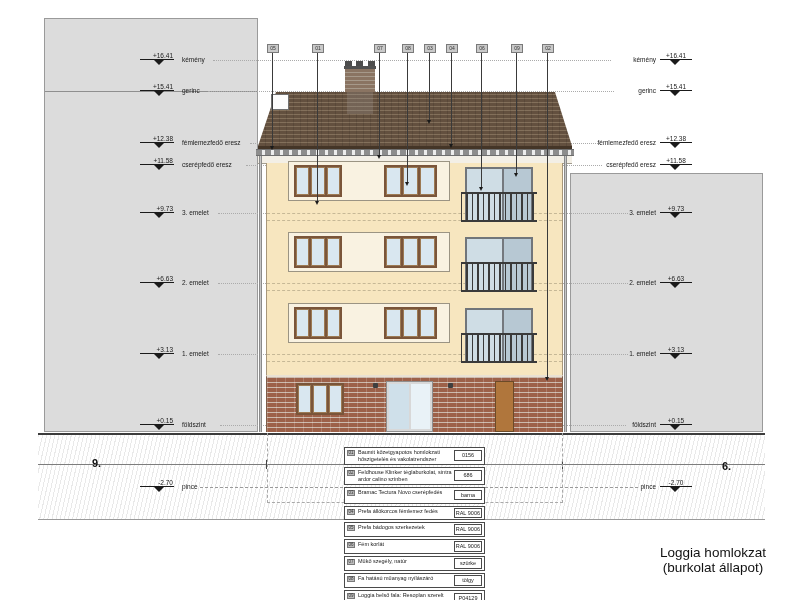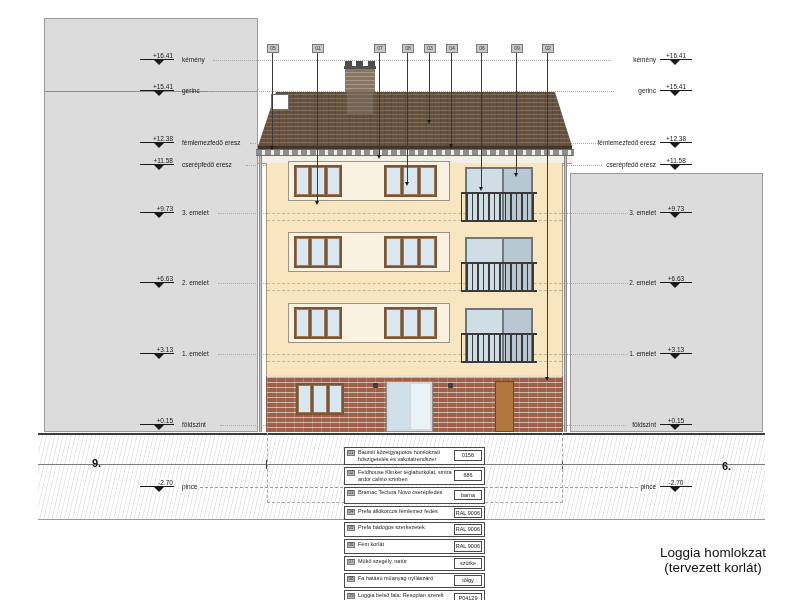--- a/index.html
+++ b/index.html
@@ -374,16 +374,16 @@
     </div>
     <div class="lrow tall">
       <span class="lnum">09</span>
       <span class="ldesc">Loggia belső fala: Resoplan szerelt burkolat, Washy Elm</span>
       <span class="lval">P04129</span>
     </div>
   </div>
 
   <div id="title">
     <div>Loggia homlokzat</div>
-    <div>(tervezett korlát)</div>
+    <div>(burkolat állapot)</div>
   </div>
 
 </div>
 
 </body></html>

